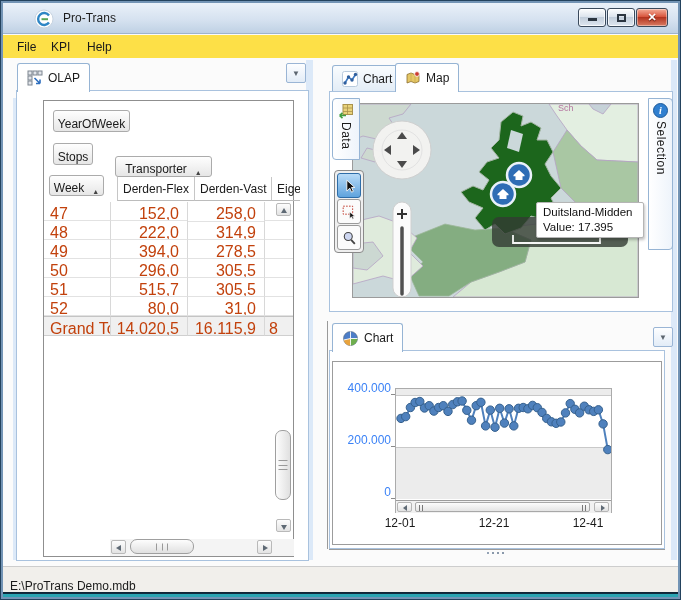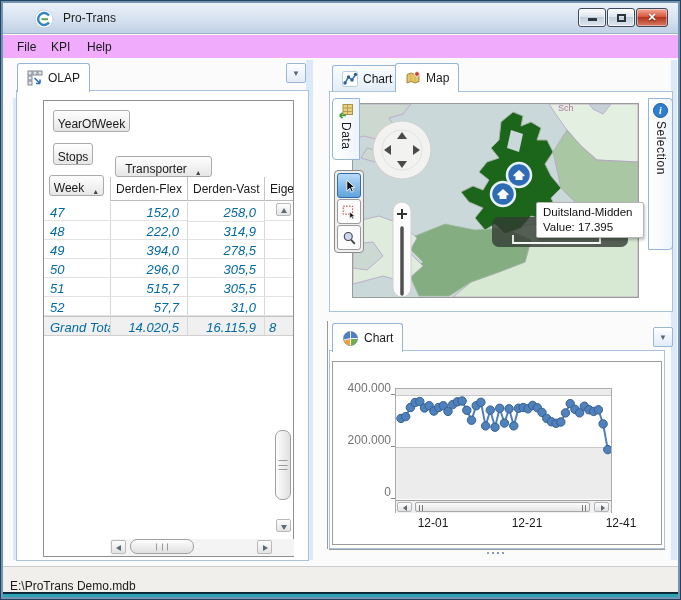--- a/index.html
+++ b/index.html
@@ -15,21 +15,21 @@
   .win-btn { width:28px; height:19px; border:1px solid #3a4a5c; border-radius:3px;
              background:linear-gradient(#fdfefe,#dde5ee 45%,#c2cedb 50%,#dfe7f0);
              box-shadow:inset 0 0 0 1px rgba(255,255,255,.75); position:relative; }
   .win-btn.close { width:32px; background:linear-gradient(#f4ac97,#d8563e 45%,#b33520 50%,#d97b63);
                    box-shadow:inset 0 0 0 1px rgba(255,255,255,.4); }
   .glyph-min { position:absolute; left:9px; bottom:5px; width:9px; height:3px; background:#2b3540; }
   .glyph-max { position:absolute; left:9px; top:5px; width:9px; height:8px; border:2px solid #2b3540; }
   .glyph-close { position:absolute; left:0; top:2px; width:100%; text-align:center; color:#fff;
                  font-size:11px; font-weight:bold; text-shadow:0 1px 1px #5a150a; }
   
-  .menubar { position:absolute; left:0; top:32px; width:675px; height:23px; background:#f0abfc; }
+  .menubar { position:absolute; left:0; top:32px; width:675px; height:23px; background:#fde047; }
   .menu-item { position:absolute; top:4px; font-size:12px; color:#1a1a1a; padding:1px 4px; }
   
   .client { position:absolute; left:0; top:55px; width:675px; height:508px; background:#fbfbfb; }
   .dockstrip { position:absolute; background:#dce9f8; }
   
   .tab { position:absolute; height:27px; border:1px solid #96b4d4; border-bottom:none;
          border-radius:3px 3px 0 0; display:flex; align-items:center; gap:5px; padding:0 9px;
          font-size:12px; color:#1a1a1a; }
   .tab.active { background:#fff; z-index:3; height:29px; }
   .tab.inactive { background:linear-gradient(#f9fcfe,#e2ecf6); }
@@ -39,21 +39,21 @@
   .panel-body { position:absolute; background:#fff; border:1px solid #a9c2de; }
   
   .grid-box { position:absolute; left:40px; top:97px; width:251px; height:457px;
               border:1px solid #8f8f8f; background:#fff; }
   .pv-btn { position:absolute; border:1px solid #ababab; border-radius:3px; font-size:12px; color:#1a1a1a;
             background:linear-gradient(#fefefe,#f0f0f0 60%,#e6e6e6); display:flex; align-items:flex-end;
             justify-content:center; gap:8px; }
   .pv-arrow { font-size:7px; color:#444; }
   .hdr-row { position:absolute; display:flex; font-size:12px; color:#1a1a1a; }
   .hdr-cell { border-left:1px solid #c6c6c6; border-bottom:1px solid #bcbcbc; padding:5px 0 0 5px; overflow:hidden; }
-  .grid-row { position:absolute; display:flex; font-size:13px; color:#0369a1;font-style:italic; }
+  .grid-row { position:absolute; display:flex; font-size:16px; color:#c2410c; }
   .cell { border-bottom:1px solid #e2e2e2; padding-top:3px; overflow:hidden; white-space:nowrap; }
   .cell.rh { padding-left:6px; }
   .cell.num { text-align:right; padding-right:8px; border-left:1px solid #d8d8d8; }
   .cell.cut { text-align:left; padding-left:4px; border-left:1px solid #d8d8d8; }
   .grid-row.total .cell { background:#f0f0f0; border-top:1px solid #c4c4c4; border-bottom:1px solid #cfcfcf; }
   
   .sb-btn { position:absolute; border:1px solid #b9b9b9; border-radius:2px; background:linear-gradient(#fdfdfd,#e3e3e3); }
   .tri { position:absolute; width:0; height:0; }
   .sb-thumb { position:absolute; border:1px solid #9f9f9f; border-radius:7px;
               background:linear-gradient(90deg,#fdfdfd,#e0e0e0); }
@@ -82,23 +82,23 @@
   .map-tooltip { position:absolute; left:533px; top:199px; width:108px; height:36px; background:#fff;
                  border:1px solid #b5b5b5; border-radius:2px; box-shadow:1px 2px 3px rgba(0,0,0,.25);
                  font-size:11.5px; color:#111; padding:2px 6px; line-height:15px; z-index:6; white-space:nowrap; }
   
   .chart-box { position:absolute; left:329px; top:358px; width:330px; height:184px;
                border:1px solid #9c9c9c; background:#fff; }
   .plot { position:absolute; left:62px; top:26px; width:217px; height:125px;
           border:1px solid #ababab; background:#fff; }
   .band { position:absolute; left:0; width:215px; background:#ececec; }
   .gline { position:absolute; left:0; width:215px; height:1px; background:#c9c9c9; }
-  .ylab { position:absolute; left:4px; width:54px; text-align:right; font-size:12px; color:#737373; }
+  .ylab { position:absolute; left:4px; width:54px; text-align:right; font-size:12px; color:#3b82f6; }
   .ytick { position:absolute; left:58px; width:4px; height:1px; background:#8a8a8a; }
-  .x-tick { position:absolute; top:154px; width:40px; text-align:center; font-size:12px; color:#1a1a1a;margin-left:33px; }
+  .x-tick { position:absolute; top:154px; width:40px; text-align:center; font-size:12px; color:#1a1a1a; }
   .chart-sb { position:absolute; left:0; top:111px; width:215px; height:13px; background:#f1f1f1;
               border-top:1px solid #9c9c9c; }
   .csb-btn { position:absolute; top:1px; width:15px; height:10px; border:1px solid #b5b5b5; border-radius:2px;
              background:linear-gradient(#fdfdfd,#e2e2e2); }
   .csb-thumb { position:absolute; left:19px; top:1px; width:175px; height:10px; border:1px solid #a8a8a8;
                border-radius:2px; background:linear-gradient(#fcfcfc,#e4e4e4); }
   .pausebar { position:absolute; top:2px; width:4px; height:6px; border-left:1px solid #777; border-right:1px solid #777; }
   
   .statusbar { position:absolute; left:0; top:563px; width:675px; height:26px; background:#f1efeb;
                border-top:1px solid #cdcdcd; font-size:12px; color:#1a1a1a; }
@@ -174,21 +174,21 @@
     </div>
     <div class="pv-btn" style="left:9px; top:42px; width:40px; height:22px;">
       <span>Stops</span>
     </div>
     <div class="pv-btn" style="left:71px; top:55px; width:97px; height:21px;">
       <span>Transporter</span>
       <span class="pv-arrow">▲</span>
     </div>
 
     <div class="hdr-row" style="left:66px; top:76px;">
-      <div class="hdr-cell" style="width:77px; height:24px;">Derden-Flex</div>
+      <div class="hdr-cell" style="width:77px; height:24px;margin-left:7px;">Derden-Flex</div>
       <div class="hdr-cell" style="width:77px; height:24px;">Derden-Vast</div>
       <div class="hdr-cell" style="width:29px; height:24px;">Eigen</div>
     </div>
     <div class="pv-btn" style="left:5px; top:74px; width:55px; height:21px;">
       <span>Week</span>
       <span class="pv-arrow">▲</span>
     </div>
 
     <div class="grid-row" style="left:0; top:101px;">
       <div class="cell rh" style="width:66px; height:19px;">47</div>
@@ -215,21 +215,21 @@
       <div class="cell cut" style="width:29px; height:19px;"></div>
     </div>
     <div class="grid-row" style="left:0; top:177px;">
       <div class="cell rh" style="width:66px; height:19px;">51</div>
       <div class="cell num" style="width:77px; height:19px;">515,7</div>
       <div class="cell num" style="width:77px; height:19px;">305,5</div>
       <div class="cell cut" style="width:29px; height:19px;"></div>
     </div>
     <div class="grid-row" style="left:0; top:196px;">
       <div class="cell rh" style="width:66px; height:19px;">52</div>
-      <div class="cell num" style="width:77px; height:19px;">57,7</div>
+      <div class="cell num" style="width:77px; height:19px;">80,0</div>
       <div class="cell num" style="width:77px; height:19px;">31,0</div>
       <div class="cell cut" style="width:29px; height:19px;"></div>
     </div>
     <div class="grid-row total" style="left:0; top:215px;">
       <div class="cell rh" style="width:66px; height:20px;">Grand Total</div>
       <div class="cell num" style="width:77px; height:20px;">14.020,5</div>
       <div class="cell num" style="width:77px; height:20px;">16.115,9</div>
       <div class="cell cut" style="width:29px; height:20px;">8</div>
     </div>
 

